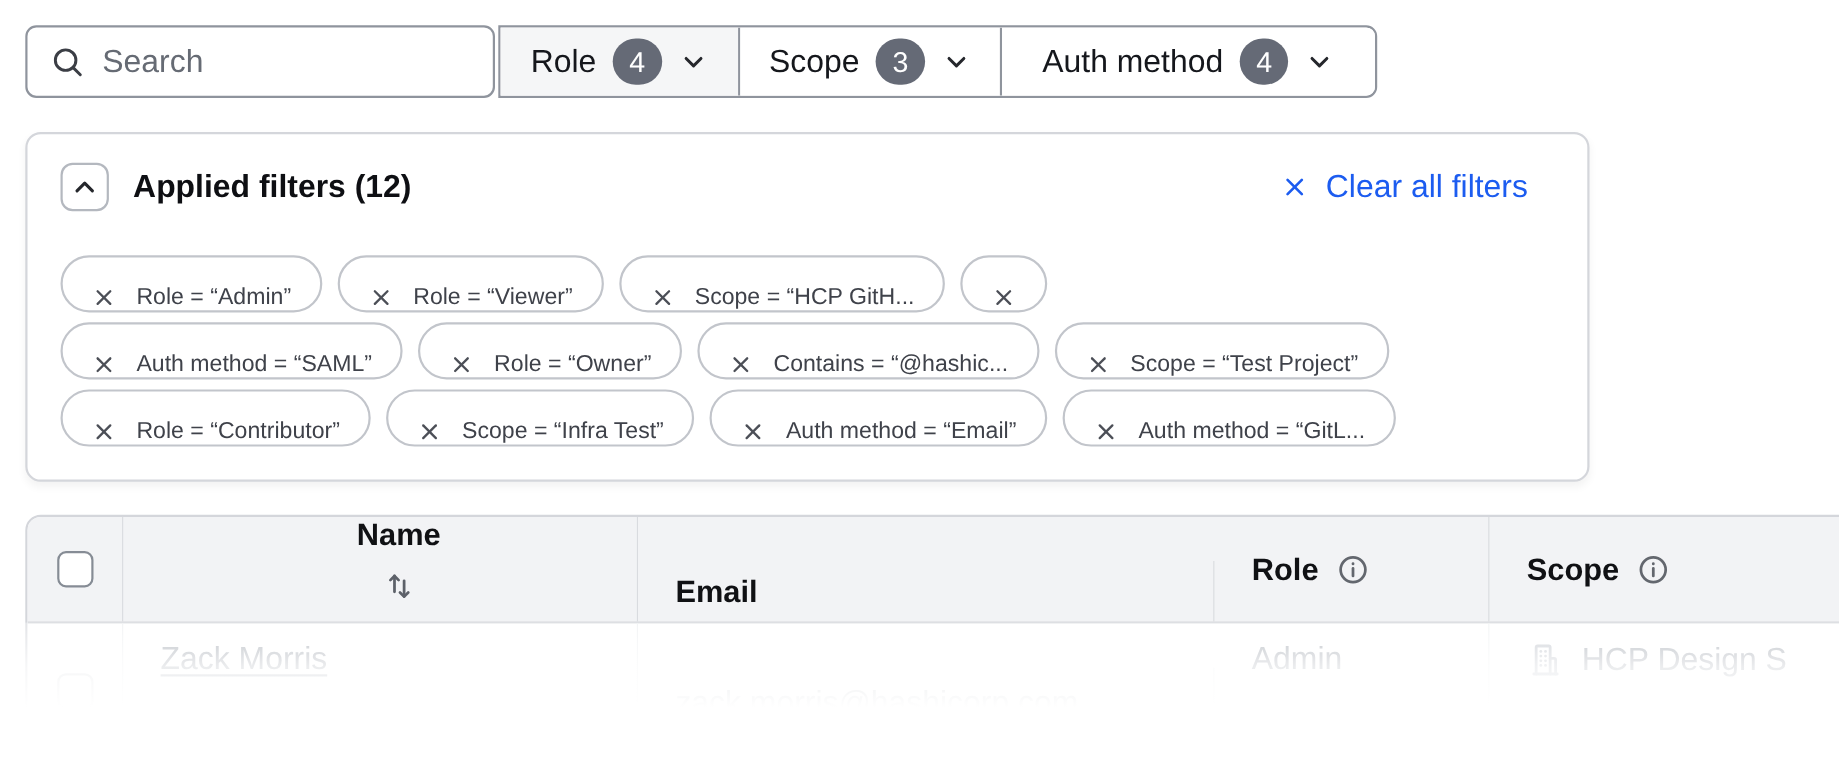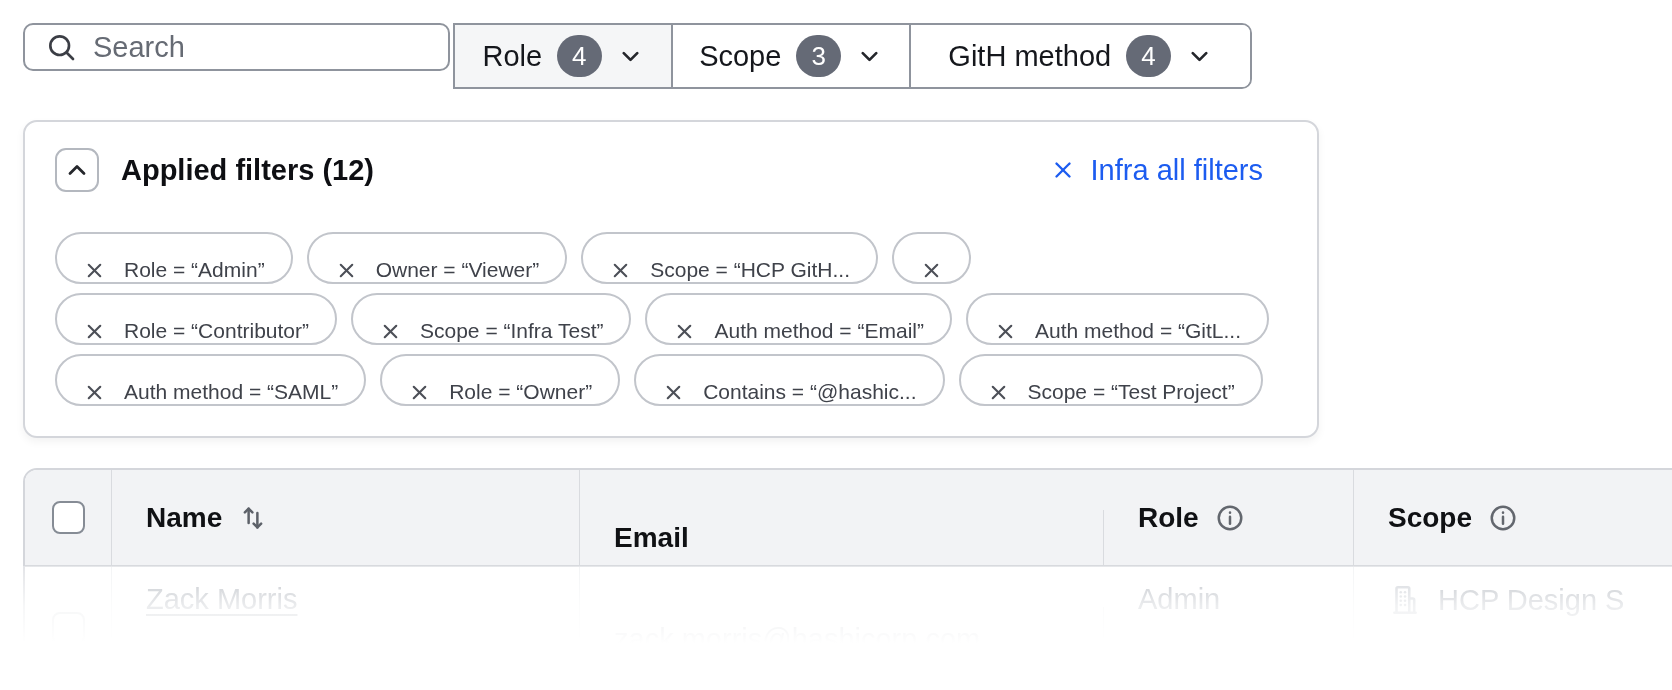--- a/index.html
+++ b/index.html
@@ -6,21 +6,21 @@
   html,body { background:#fff; }
   body {
     width:1672px; height:690px; position:relative; overflow:hidden;
     font-family:"Liberation Sans","DejaVu Sans",sans-serif;
     color:#15171c;
   }
 
   
   .toolbar { position:absolute; left:23px; top:23px; display:flex; height:66px; }
   .search-box {
-    width:427px; height:48px; border:2px solid #8f949d; border-radius:10px;
+    width:427px; height:66px; border:2px solid #8f949d; border-radius:10px;
     background:#fff; display:flex; align-items:center; padding:0 20px; gap:16px;
   }
   .search-box input {
     border:none; outline:none; width:100%; font-size:29px;
     font-family:inherit; color:#15171c; background:transparent;
   }
   .search-box input::placeholder { color:#666b74; opacity:1; }
   .filter-group {
     display:flex; margin-left:3px; border:2px solid #8f949d;
     border-radius:0 10px 10px 0; overflow:hidden; background:#fff;
@@ -35,21 +35,21 @@
   .w-role { width:218px; }
   .w-scope { width:238px; }
   .w-auth { width:339px; }
   .count-badge {
     background:#656a76; color:#fff; border-radius:999px;
     font-size:26px; line-height:1; padding:8px 15px; font-weight:400;
   }
 
   
   .panel {
-    position:absolute; left:23px; top:120px; width:1296px; height:318px;
+    position:absolute; left:23px; top:120px; width:1422px; height:318px;
     border:2px solid #d4d6db; border-radius:14px; background:#fff;
     box-shadow:0 4px 8px rgba(20,22,28,0.05); padding:26px 30px;
   }
   .panel-header { display:flex; align-items:center; }
   .toggle-btn {
     width:44px; height:44px; border:2px solid #b4b8bf; border-radius:11px;
     background:#fff; display:flex; align-items:center; justify-content:center; cursor:pointer;
   }
   .panel-title { margin-left:22px; font-size:29px; font-weight:700; color:#0e0f13; }
   .clear-link {
@@ -70,21 +70,21 @@
     border:2px solid #d4d6db; border-radius:14px 14px 0 0; overflow:hidden; background:#fff;
   }
   .thead { display:flex; height:97px; background:#f2f3f5; border-bottom:2px solid #d8dade; }
   .trow  { display:flex; height:123px; background:#fff; }
   .cell  { display:flex; align-items:center; gap:16px; padding-left:34px; }
   .thead .cell { border-right:1px solid #d9dbdf; font-weight:700; font-size:28px; color:#101114; }
   .thead .cell:last-child, .trow .cell:last-child { border-right:none; }
   .trow .cell { border-right:1px solid #eceef0; align-items:flex-start; padding-top:16px;
                 font-size:29px; color:#9aa0a9; }
   .c-check { width:87px; justify-content:center; padding-left:0; }
-  .c-name  { width:468px; }
+  .c-name  { width:468px;flex-direction:column; }
   .c-email { width:524px;margin-top:40px; }
   .c-role  { width:250px; }
   .c-scope { flex:1; }
   .checkbox {
     width:33px; height:33px; border:2px solid #868c95; border-radius:8px; background:#fff;
     display:inline-block; cursor:pointer;
   }
   .trow .checkbox { border-color:#d5d8dc; }
   .row-name-link { text-decoration:underline; text-underline-offset:5px; cursor:pointer; }
   .scope-val { display:flex; align-items:center; gap:16px; white-space:nowrap; }
@@ -124,21 +124,21 @@
     <button class="filter-btn w-scope">
       <span>Scope</span>
       <span class="count-badge">3</span>
       <span class="icon">
         <svg width="27" height="27" viewBox="0 0 24 24" fill="none" stroke="#25272c" stroke-width="2.4" stroke-linecap="round" stroke-linejoin="round">
             <path d="M6 9l6 6 6-6"></path>
           </svg>
       </span>
     </button>
     <button class="filter-btn w-auth">
-      <span>GitH method</span>
+      <span>Auth method</span>
       <span class="count-badge">4</span>
       <span class="icon">
         <svg width="27" height="27" viewBox="0 0 24 24" fill="none" stroke="#25272c" stroke-width="2.4" stroke-linecap="round" stroke-linejoin="round">
             <path d="M6 9l6 6 6-6"></path>
           </svg>
       </span>
     </button>
   </div>
 </div>
 
@@ -152,21 +152,21 @@
       </span>
     </button>
     <div class="panel-title">Applied filters (12)</div>
     <button class="clear-link">
       <span class="icon">
         <svg width="26" height="26" viewBox="0 0 24 24" fill="none" stroke="#1c5cf0" stroke-width="2.2" stroke-linecap="round">
             <line x1="6" y1="6" x2="18" y2="18"></line>
             <line x1="18" y1="6" x2="6" y2="18"></line>
           </svg>
       </span>
-      <span>Infra all filters</span>
+      <span>Clear all filters</span>
     </button>
   </div>
 
   <div class="pill-rows">
     <div class="pill-row">
       <button class="pill">
         <span class="icon">
             <svg width="23" height="23" viewBox="0 0 24 24" fill="none" stroke="#4c4f57" stroke-width="2.2" stroke-linecap="round">
               <line x1="6" y1="6" x2="18" y2="18"></line>
               <line x1="18" y1="6" x2="6" y2="18"></line>
@@ -174,21 +174,21 @@
           </span>
         <span>Role = “Admin”</span>
       </button>
       <button class="pill">
         <span class="icon">
             <svg width="23" height="23" viewBox="0 0 24 24" fill="none" stroke="#4c4f57" stroke-width="2.2" stroke-linecap="round">
               <line x1="6" y1="6" x2="18" y2="18"></line>
               <line x1="18" y1="6" x2="6" y2="18"></line>
             </svg>
           </span>
-        <span>Owner = “Viewer”</span>
+        <span>Role = “Viewer”</span>
       </button>
       <button class="pill">
         <span class="icon">
             <svg width="23" height="23" viewBox="0 0 24 24" fill="none" stroke="#4c4f57" stroke-width="2.2" stroke-linecap="round">
               <line x1="6" y1="6" x2="18" y2="18"></line>
               <line x1="18" y1="6" x2="6" y2="18"></line>
             </svg>
           </span>
         <span>Scope = “HCP GitH...</span>
       </button>
@@ -202,20 +202,58 @@
       </button>
     </div>
     <div class="pill-row">
       <button class="pill">
         <span class="icon">
             <svg width="23" height="23" viewBox="0 0 24 24" fill="none" stroke="#4c4f57" stroke-width="2.2" stroke-linecap="round">
               <line x1="6" y1="6" x2="18" y2="18"></line>
               <line x1="18" y1="6" x2="6" y2="18"></line>
             </svg>
           </span>
+        <span>Auth method = “SAML”</span>
+      </button>
+      <button class="pill">
+        <span class="icon">
+            <svg width="23" height="23" viewBox="0 0 24 24" fill="none" stroke="#4c4f57" stroke-width="2.2" stroke-linecap="round">
+              <line x1="6" y1="6" x2="18" y2="18"></line>
+              <line x1="18" y1="6" x2="6" y2="18"></line>
+            </svg>
+          </span>
+        <span>Role = “Owner”</span>
+      </button>
+      <button class="pill">
+        <span class="icon">
+            <svg width="23" height="23" viewBox="0 0 24 24" fill="none" stroke="#4c4f57" stroke-width="2.2" stroke-linecap="round">
+              <line x1="6" y1="6" x2="18" y2="18"></line>
+              <line x1="18" y1="6" x2="6" y2="18"></line>
+            </svg>
+          </span>
+        <span>Contains = “@hashic...</span>
+      </button>
+      <button class="pill">
+        <span class="icon">
+            <svg width="23" height="23" viewBox="0 0 24 24" fill="none" stroke="#4c4f57" stroke-width="2.2" stroke-linecap="round">
+              <line x1="6" y1="6" x2="18" y2="18"></line>
+              <line x1="18" y1="6" x2="6" y2="18"></line>
+            </svg>
+          </span>
+        <span>Scope = “Test Project”</span>
+      </button>
+    </div>
+    <div class="pill-row">
+      <button class="pill">
+        <span class="icon">
+            <svg width="23" height="23" viewBox="0 0 24 24" fill="none" stroke="#4c4f57" stroke-width="2.2" stroke-linecap="round">
+              <line x1="6" y1="6" x2="18" y2="18"></line>
+              <line x1="18" y1="6" x2="6" y2="18"></line>
+            </svg>
+          </span>
         <span>Role = “Contributor”</span>
       </button>
       <button class="pill">
         <span class="icon">
             <svg width="23" height="23" viewBox="0 0 24 24" fill="none" stroke="#4c4f57" stroke-width="2.2" stroke-linecap="round">
               <line x1="6" y1="6" x2="18" y2="18"></line>
               <line x1="18" y1="6" x2="6" y2="18"></line>
             </svg>
           </span>
         <span>Scope = “Infra Test”</span>
@@ -230,58 +268,20 @@
         <span>Auth method = “Email”</span>
       </button>
       <button class="pill">
         <span class="icon">
             <svg width="23" height="23" viewBox="0 0 24 24" fill="none" stroke="#4c4f57" stroke-width="2.2" stroke-linecap="round">
               <line x1="6" y1="6" x2="18" y2="18"></line>
               <line x1="18" y1="6" x2="6" y2="18"></line>
             </svg>
           </span>
         <span>Auth method = “GitL...</span>
-      </button>
-    </div>
-    <div class="pill-row">
-      <button class="pill">
-        <span class="icon">
-            <svg width="23" height="23" viewBox="0 0 24 24" fill="none" stroke="#4c4f57" stroke-width="2.2" stroke-linecap="round">
-              <line x1="6" y1="6" x2="18" y2="18"></line>
-              <line x1="18" y1="6" x2="6" y2="18"></line>
-            </svg>
-          </span>
-        <span>Auth method = “SAML”</span>
-      </button>
-      <button class="pill">
-        <span class="icon">
-            <svg width="23" height="23" viewBox="0 0 24 24" fill="none" stroke="#4c4f57" stroke-width="2.2" stroke-linecap="round">
-              <line x1="6" y1="6" x2="18" y2="18"></line>
-              <line x1="18" y1="6" x2="6" y2="18"></line>
-            </svg>
-          </span>
-        <span>Role = “Owner”</span>
-      </button>
-      <button class="pill">
-        <span class="icon">
-            <svg width="23" height="23" viewBox="0 0 24 24" fill="none" stroke="#4c4f57" stroke-width="2.2" stroke-linecap="round">
-              <line x1="6" y1="6" x2="18" y2="18"></line>
-              <line x1="18" y1="6" x2="6" y2="18"></line>
-            </svg>
-          </span>
-        <span>Contains = “@hashic...</span>
-      </button>
-      <button class="pill">
-        <span class="icon">
-            <svg width="23" height="23" viewBox="0 0 24 24" fill="none" stroke="#4c4f57" stroke-width="2.2" stroke-linecap="round">
-              <line x1="6" y1="6" x2="18" y2="18"></line>
-              <line x1="18" y1="6" x2="6" y2="18"></line>
-            </svg>
-          </span>
-        <span>Scope = “Test Project”</span>
       </button>
     </div>
   </div>
 </div>
 
 <div class="table-wrap">
   <div class="thead">
     <div class="cell c-check">
       <span class="checkbox"></span>
     </div>

